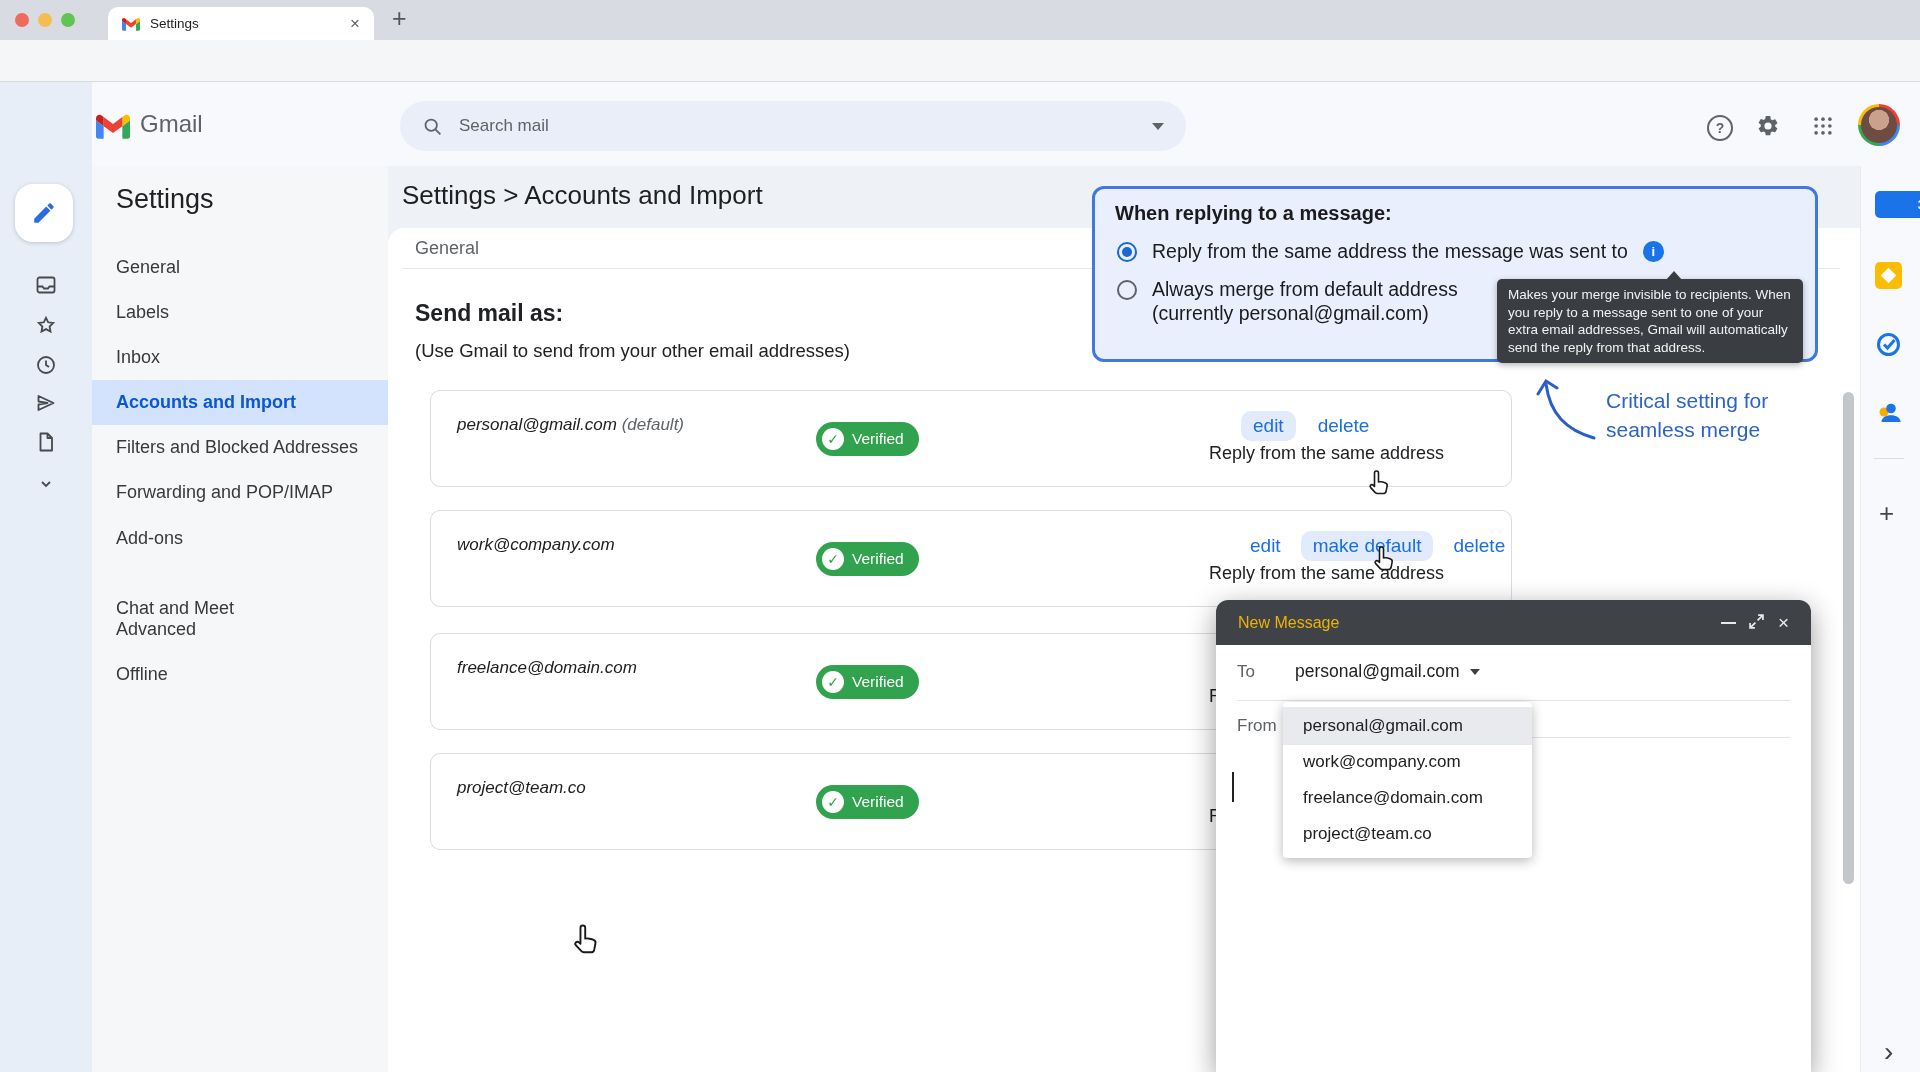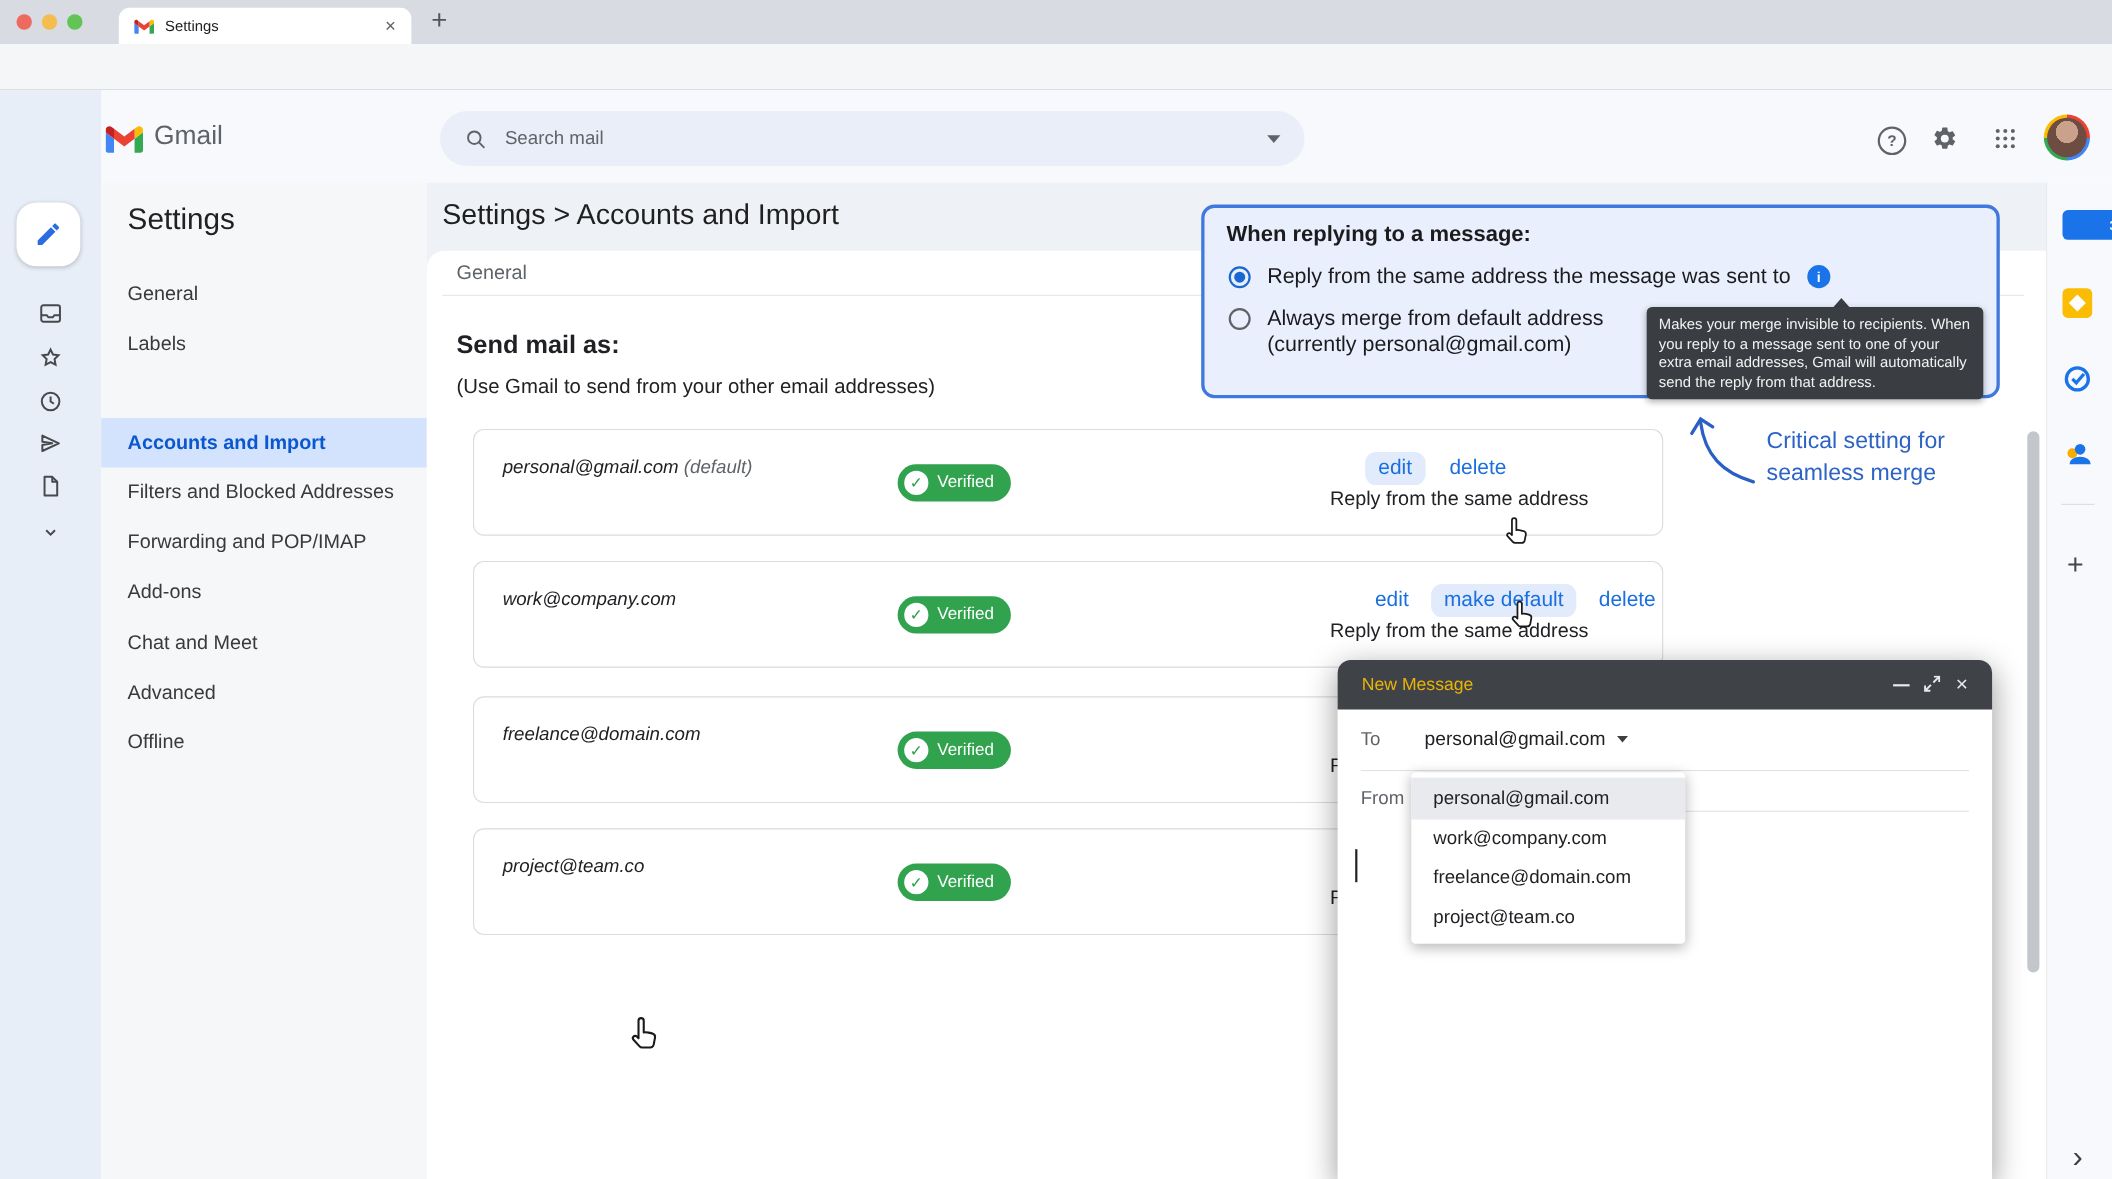--- a/index.html
+++ b/index.html
@@ -284,25 +284,26 @@
       </g>
     </svg>
   <svg class="abs rail-ic" style="top:472px;" width="24" height="24" viewBox="0 0 24 24">
       <path fill="none" stroke="#46494d" stroke-width="1.8" d="M8 10l4 4 4-4"></path>
     </svg>
 
   <div class="abs settings-panel"></div>
   <div class="abs panel-title">Settings</div>
   <div class="abs nav-item" style="top:245px;">General</div>
   <div class="abs nav-item" style="top:290px;">Labels</div>
+  <div class="abs nav-item" style="top:335px;">Inbox</div>
   <div class="abs nav-item sel" style="top:380px;">Accounts and Import</div>
   <div class="abs nav-item" style="top:425px;">Filters and Blocked Addresses</div>
   <div class="abs nav-item" style="top:470px;">Forwarding and POP/IMAP</div>
   <div class="abs nav-item" style="top:516px;">Add-ons</div>
-  <div class="abs nav-item" style="top:562px;">Chat and Meet</div>
+  <div class="abs nav-item" style="top:586px;">Chat and Meet</div>
   <div class="abs nav-item" style="top:607px;">Advanced</div>
   <div class="abs nav-item" style="top:652px;">Offline</div>
 
   <div class="abs content-bg"></div>
   <div class="abs breadcrumb">
     <span>Settings</span>
     <span>&gt;</span>
     <span>Accounts and Import</span>
   </div>
   <div class="abs white-panel"></div>

